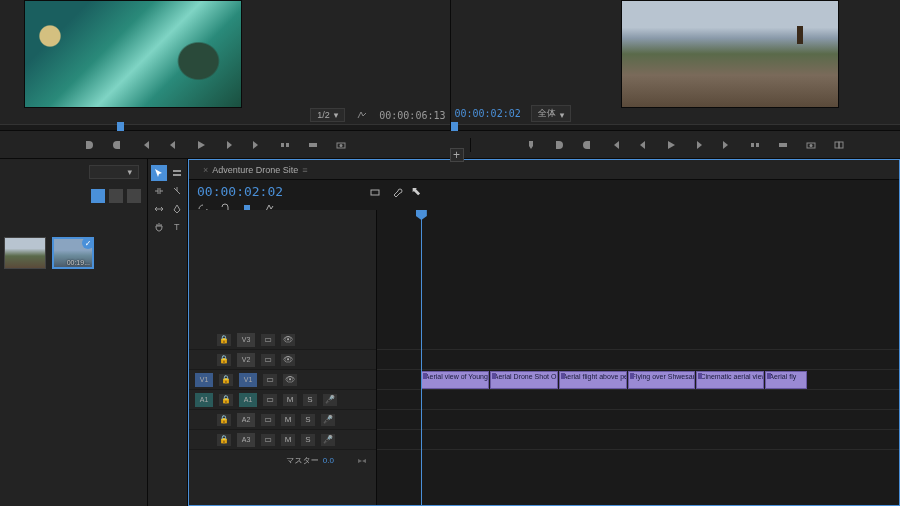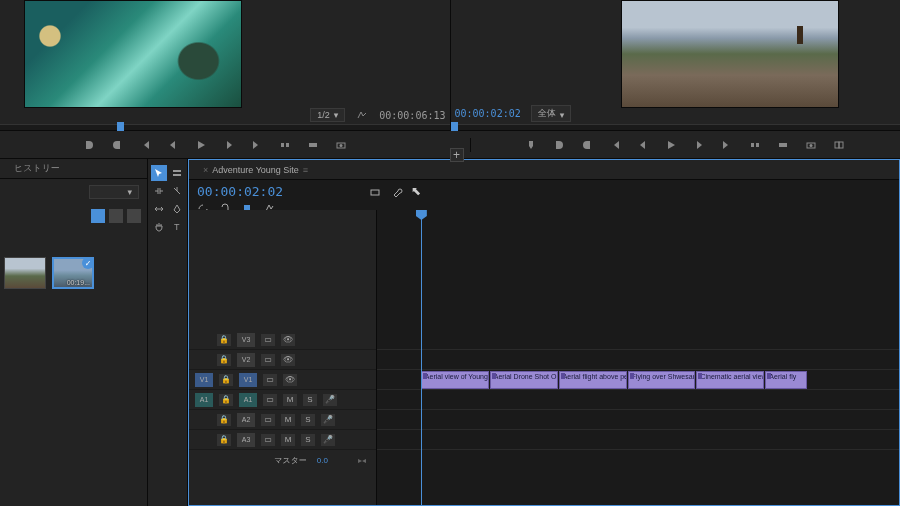--- a/index.html
+++ b/index.html
@@ -58,21 +58,21 @@
 .playhead { position: absolute; top: 0; width: 1px; background: #4a90d9; z-index: 10; }
 .playhead-head { position: absolute; top: 0; left: -5px; width: 11px; height: 10px; background: #4a90d9; clip-path: polygon(0 0,100% 0,100% 60%,50% 100%,0 60%); }
 .cursor-ptr { position: absolute; left: 42px; top: 4px; font-size: 12px; color: #ccc; }
 .tracks { flex: 1; display: flex; position: relative; overflow: hidden; }
 .track-headers { width: 188px; background: #232323; border-right: 1px solid #0a0a0a; padding-top: 120px; }
 .th-row { height: 20px; display: flex; align-items: center; gap: 6px; padding-left: 28px; border-bottom: 1px solid #1a1a1a; font-size: 8px; }
 .th-badge { width: 18px; height: 14px; background: #3a3a3a; display: flex; align-items: center; justify-content: center; font-size: 7px; cursor: pointer; }
 .th-badge.blue { background: #3a5a8a; }
 .th-badge.teal { background: #2a5a5a; }
 .th-toggle { width: 14px; height: 12px; background: #333; cursor: pointer; display: flex; align-items: center; justify-content: center; }
-.master-row { height: 20px; display: flex; align-items: center; justify-content: flex-end; gap: 10px; padding-right: 10px; font-size: 8px; }
+.master-row { height: 20px; display: flex; align-items: center; justify-content: flex-end; gap: 4px; padding-right: 10px; font-size: 8px; }
 .track-content { flex: 1; position: relative; background: #1a1a1a; }
 .track-lane { position: absolute; left: 0; right: 0; height: 20px; border-bottom: 1px solid #2a2a2a; }
 .clip { position: absolute; height: 18px; top: 1px; background: #9a8ad4; border: 1px solid #6a5aa4; font-size: 7px; color: #1a1a3a; padding: 1px 3px; overflow: hidden; white-space: nowrap; cursor: pointer; }
 .clip-handle { position: absolute; left: 1px; top: 1px; width: 4px; height: 6px; background: #5a4a9a; }
 svg { pointer-events: none; }
 </style>
 </head>
 <body>
 
 <div class="top-monitors">
@@ -229,24 +229,20 @@
         <svg width="10" height="10">
           <rect x="1" y="2" width="4" height="6" fill="none" stroke="#888"></rect>
           <rect x="5" y="2" width="4" height="6" fill="none" stroke="#888"></rect>
         </svg>
       </div>
   </div>
 </div>
 
 <div class="lower">
   <div class="project-panel">
-    <div class="project-tabs">
-      <span style="width:6px"></span>
-      <div class="ptab">ヒストリー</div>
-    </div>
     <div class="proj-dd">
       <div class="dropdown" style="width:50px;justify-content:flex-end">
           <span>▾</span>
         </div>
     </div>
     <div class="view-icons">
       <div class="vicon blue"></div>
       <div class="vicon grey"></div>
       <div class="vicon grey"></div>
     </div>
@@ -306,21 +302,21 @@
           <svg width="10" height="10">
             <text x="2" y="8" font-size="9" fill="#999">T</text>
           </svg>
         </div>
     </div>
   </div>
 
   <div class="timeline-panel">
     <div class="tl-tab">
       <span style="color:#666">×</span>
-      <span>Adventure Young Site</span>
+      <span>Adventure Drone Site</span>
       <span style="color:#666">≡</span>
     </div>
     <div class="tl-header">
       <div class="tl-header-left">
         <div class="tl-tc">00:00:02:02</div>
         <div class="tl-opts">
           <svg class="tl-opt" width="12" height="12">
               <path d="M2 6c0-2 2-4 4-4M10 6c0 2-2 4-4 4" stroke="currentColor" fill="none"></path>
             </svg>
           <svg class="tl-opt" width="12" height="12">

